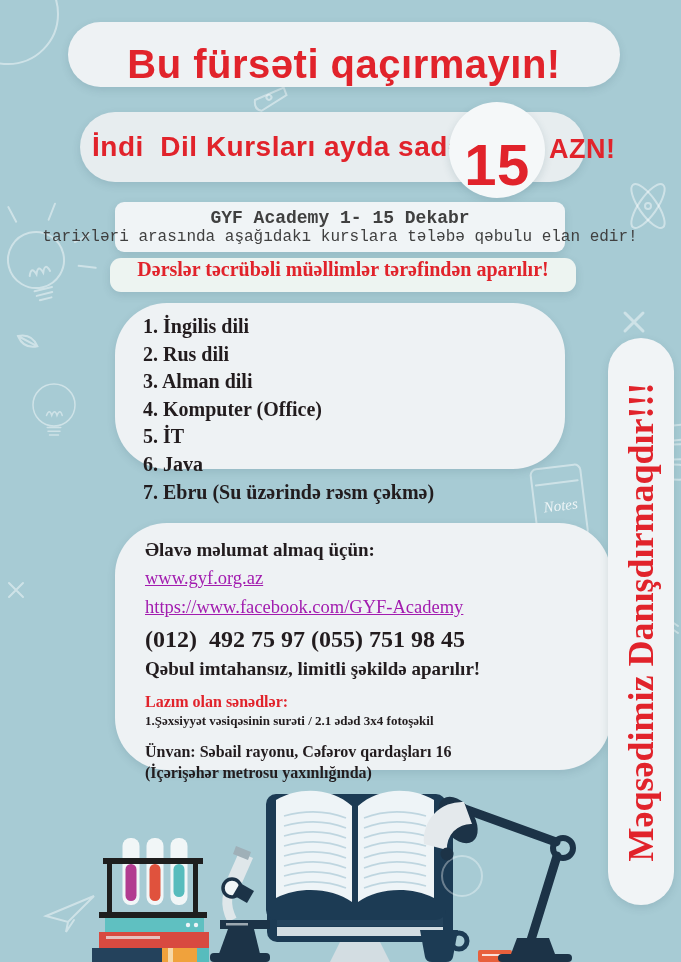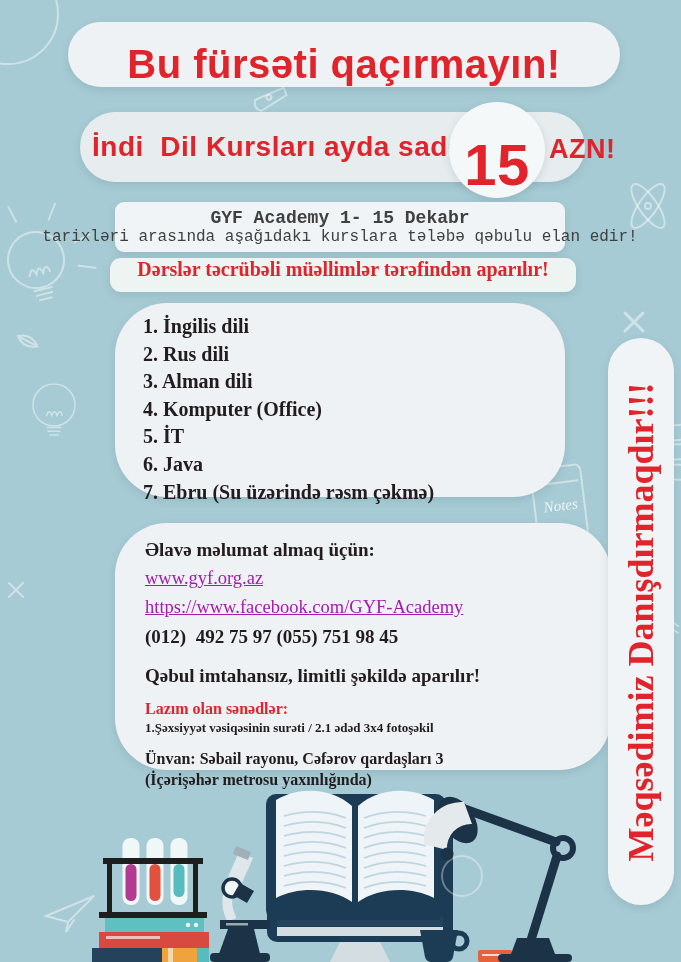--- a/index.html
+++ b/index.html
@@ -30,29 +30,29 @@
   
   .gyf-box{left:115px; top:202px; width:450px; height:50px; border-radius:9px; background:#f0f4f6;
     display:flex; flex-direction:column; align-items:center; justify-content:center;}
   .gyf-line1{font-size:18px; font-weight:700;}
   .gyf-line2{font-size:16px; white-space:nowrap;}
   
   .highlight-box{left:110px; top:258px; width:466px; height:34px; border-radius:11px; background:#edf4f1;
     display:flex; align-items:flex-start; justify-content:center;}
   .highlight-box span{font-size:20px; font-weight:700; white-space:nowrap;}
   
-  .course-box{left:115px; top:303px; width:450px; height:194px; border-radius:52px;}
+  .course-box{left:115px; top:303px; width:450px; height:166px; border-radius:52px;}
   .course-list{position:absolute; left:28px; top:10px;}
   .course-item{font-size:20px; font-weight:700; line-height:27.6px; color:#221c1e;}
   
   .contact-box{left:115px; top:523px; width:496px; height:247px; border-radius:52px;}
   .contact-content{position:absolute; left:30px; top:16px; color:#221c1e;}
   .c-heading{font-size:19px; font-weight:700; margin-bottom:7px;}
   .c-link{display:block; font-size:18.5px; font-weight:400; color:#a21caf; text-decoration:underline; margin-bottom:8px;}
-  .c-phones{font-size:19px; font-weight:700; white-space:pre; margin-bottom:17px;}
+  .c-phones{font-size:24px; font-weight:700; white-space:pre; margin-bottom:5px;}
   .c-note{font-size:19px; font-weight:700; margin-bottom:13px;}
   .c-docs-h{font-size:16px; font-weight:700; color:#e1232b; margin-bottom:2px;}
   .c-docs{font-size:13px; font-weight:700; margin-bottom:12px;}
   .c-addr{font-size:16px; font-weight:700; line-height:21px;}
   
   .slogan-pill{left:608px; top:338px; width:66px; height:567px; border-radius:33px; background:#f1f4f6;}
   .slogan-text{position:absolute; left:50%; top:50%;
     transform:translate(-50%,-50%) rotate(-90deg);
     white-space:nowrap; font-size:36px; font-weight:700;}
 </style>
@@ -146,21 +146,21 @@
 
   <div class="card contact-box">
     <div class="contact-content">
       <div class="c-heading">Əlavə məlumat almaq üçün:</div>
       <a class="c-link" href="#">www.gyf.org.az</a>
       <a class="c-link" href="#">https://www.facebook.com/GYF-Academy</a>
       <div class="c-phones">(012)  492 75 97 (055) 751 98 45</div>
       <div class="c-note">Qəbul imtahansız, limitli şəkildə aparılır!</div>
       <div class="c-docs-h">Lazım olan sənədlər:</div>
       <div class="c-docs">1.Şəxsiyyət vəsiqəsinin surəti / 2.1 ədəd 3x4 fotoşəkil</div>
-      <div class="c-addr">Ünvan: Səbail rayonu, Cəfərov qardaşları 3</div>
+      <div class="c-addr">Ünvan: Səbail rayonu, Cəfərov qardaşları 16</div>
       <div class="c-addr">(İçərişəhər metrosu yaxınlığında)</div>
     </div>
   </div>
 
   <div class="card slogan-pill">
     <span class="slogan-text red">Məqsədimiz Danışdırmaqdır!!!</span>
   </div>
 
   <svg class="illustration" width="681" height="182" viewBox="0 0 681 182">
 

